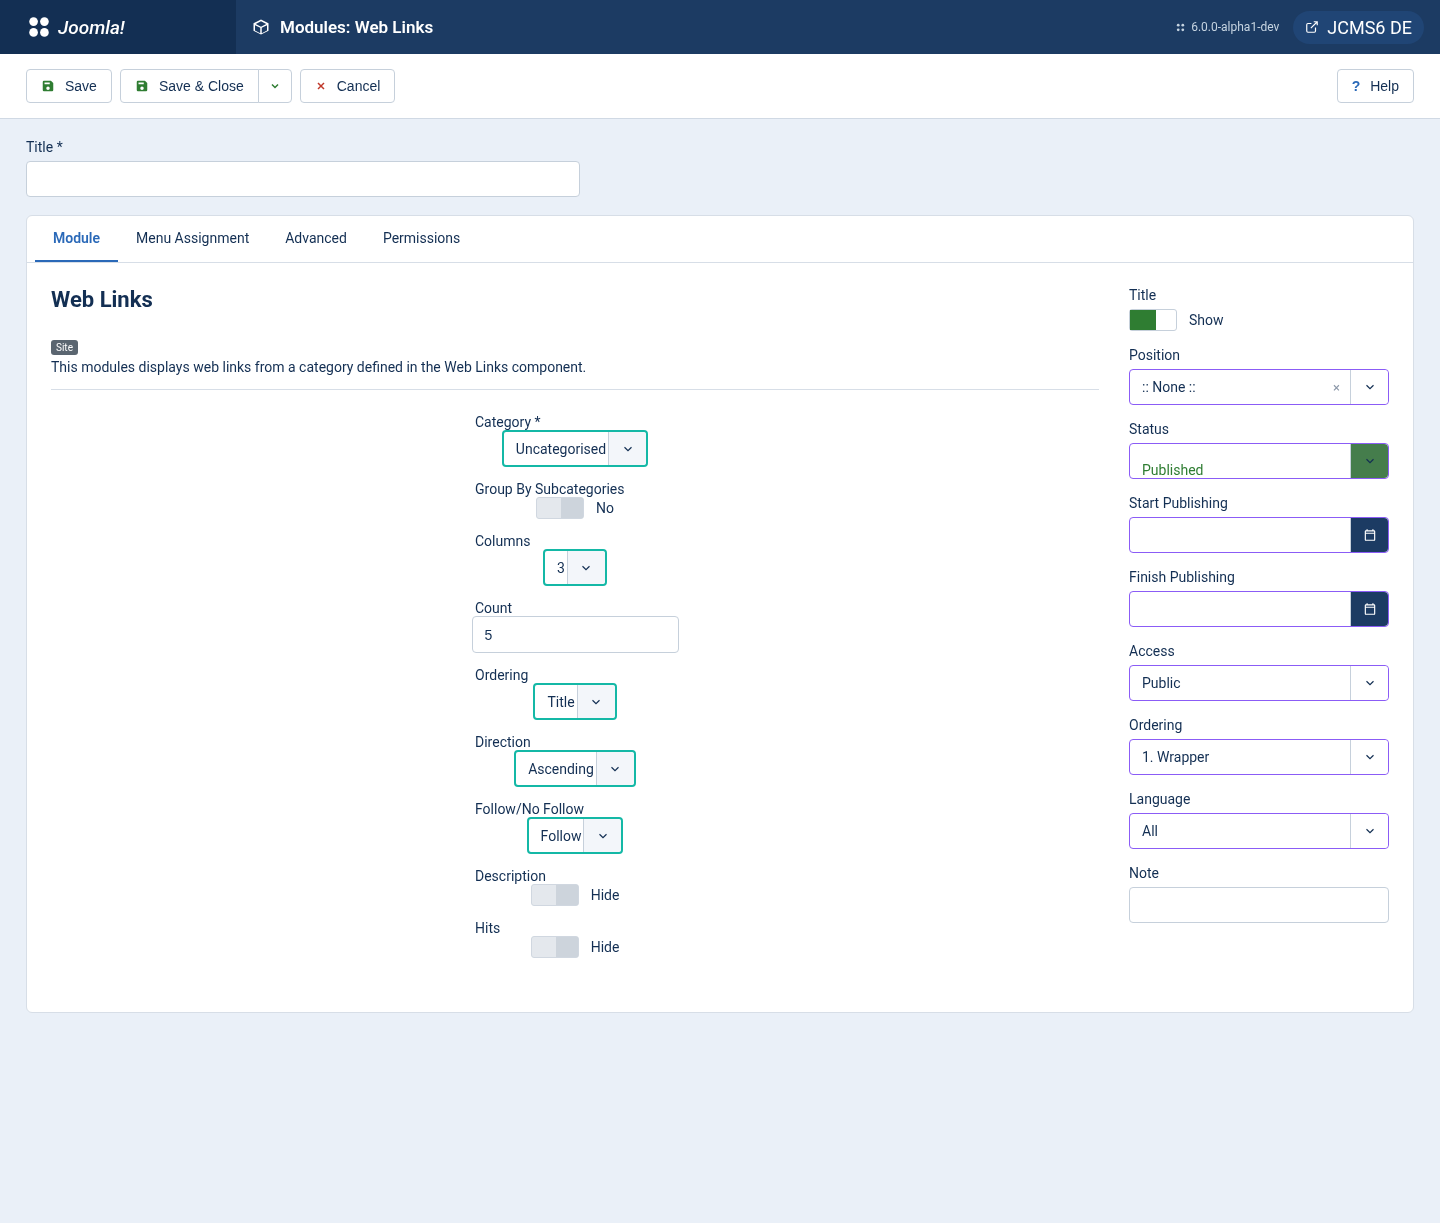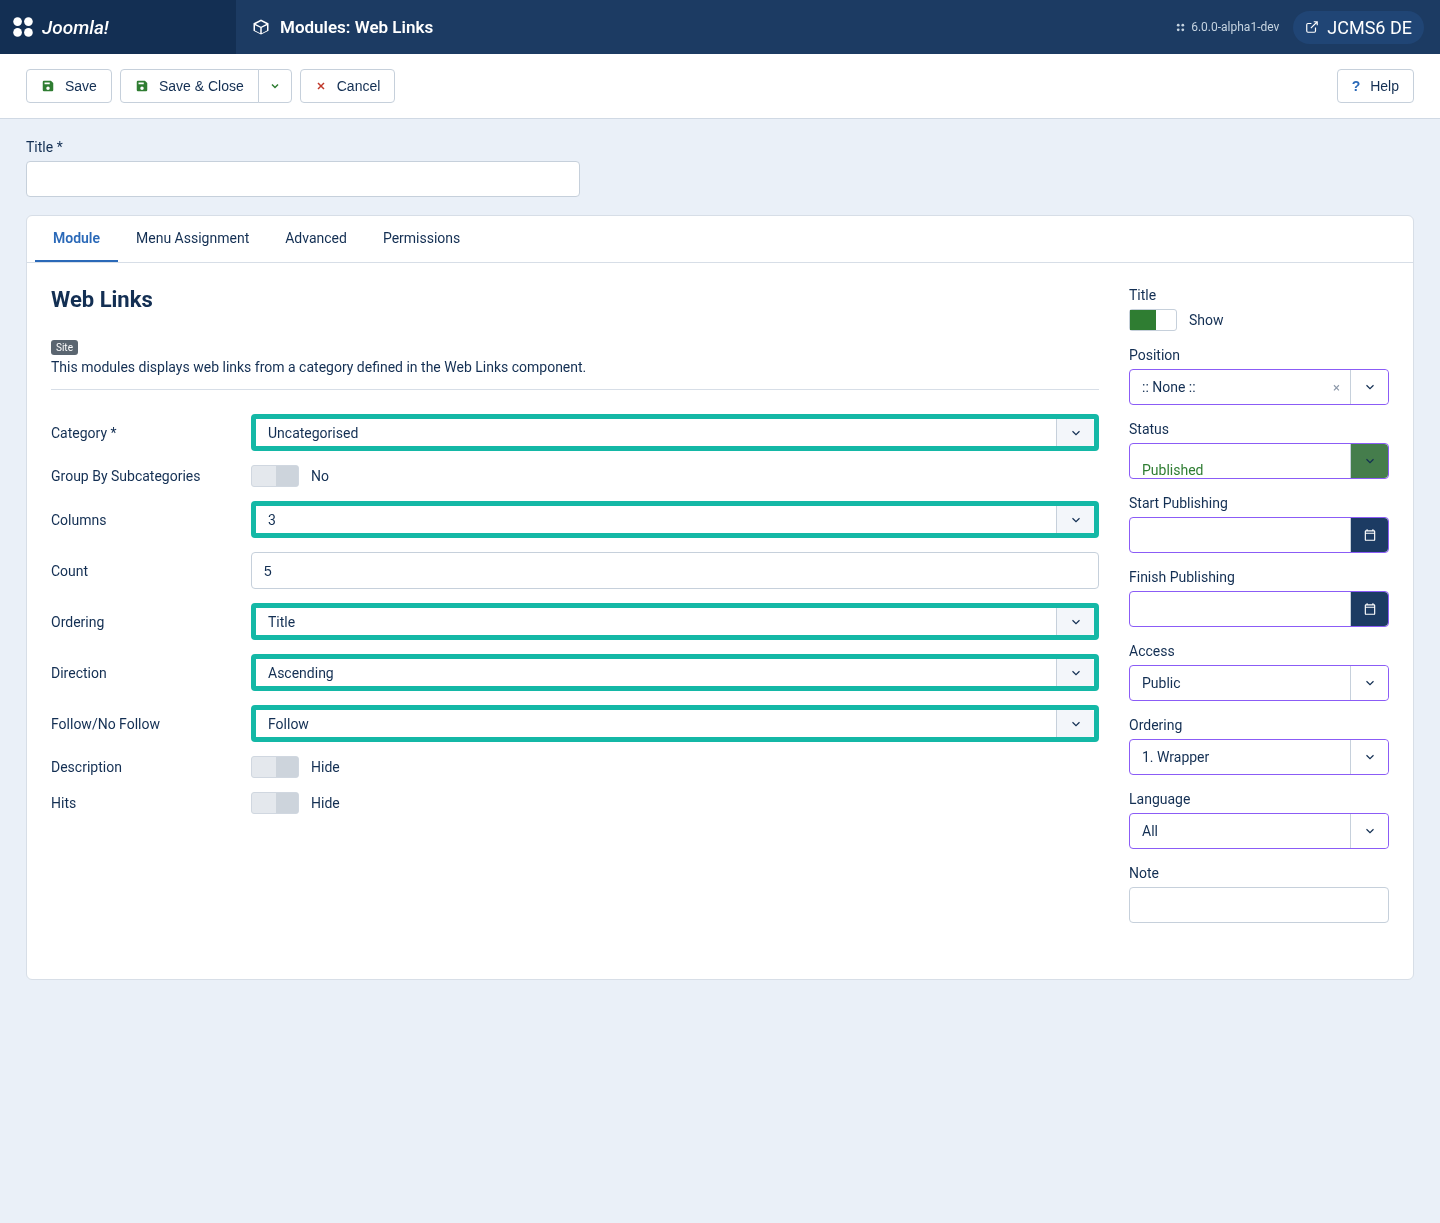--- a/index.html
+++ b/index.html
@@ -13,21 +13,21 @@
   background: #132f53;
   color: #fff;
   display: flex;
   align-items: center;
   height: 54px;
 }
 .header-left {
   width: 236px;
   display: flex;
   align-items: center;
-  padding-left: 10px;
+  padding-left: 26px;
 }
 .logo-icon { width: 26px; height: 26px; margin-right: 6px; }
 .logo-text { font-size: 19px; font-style: italic; font-weight: 500; }
 .header-title-section {
   background: #1c3b63;
   flex: 1;
   height: 100%;
   display: flex;
   align-items: center;
   padding: 8px 16px;
@@ -120,26 +120,27 @@
   border-radius: 3px;
   display: inline-block;
   margin-bottom: 4px;
 }
 .module-desc { font-size: 14px; color: #132f53; margin-bottom: 14px; }
 hr.sep { border: none; border-top: 1px solid #d7dee7; margin-bottom: 24px; }
 .form-row {
   display: flex;
   align-items: center;
   margin-bottom: 14px;
+  flex-direction: column;
 }
 .form-row .row-label { width: 200px; font-size: 14px; color: #132f53; }
 .form-row .row-control { flex: 1; }
 .select-box, .input-box {
   width: 100%;
-  border: 5px solid #14b8a6;
+  border: 2px solid #14b8a6;
   border-radius: 4px;
   height: 37px;
   display: flex;
   align-items: center;
   padding: 0 12px;
   font-size: 14px;
   color: #132f53;
   position: relative;
   background: #fff;
 }

